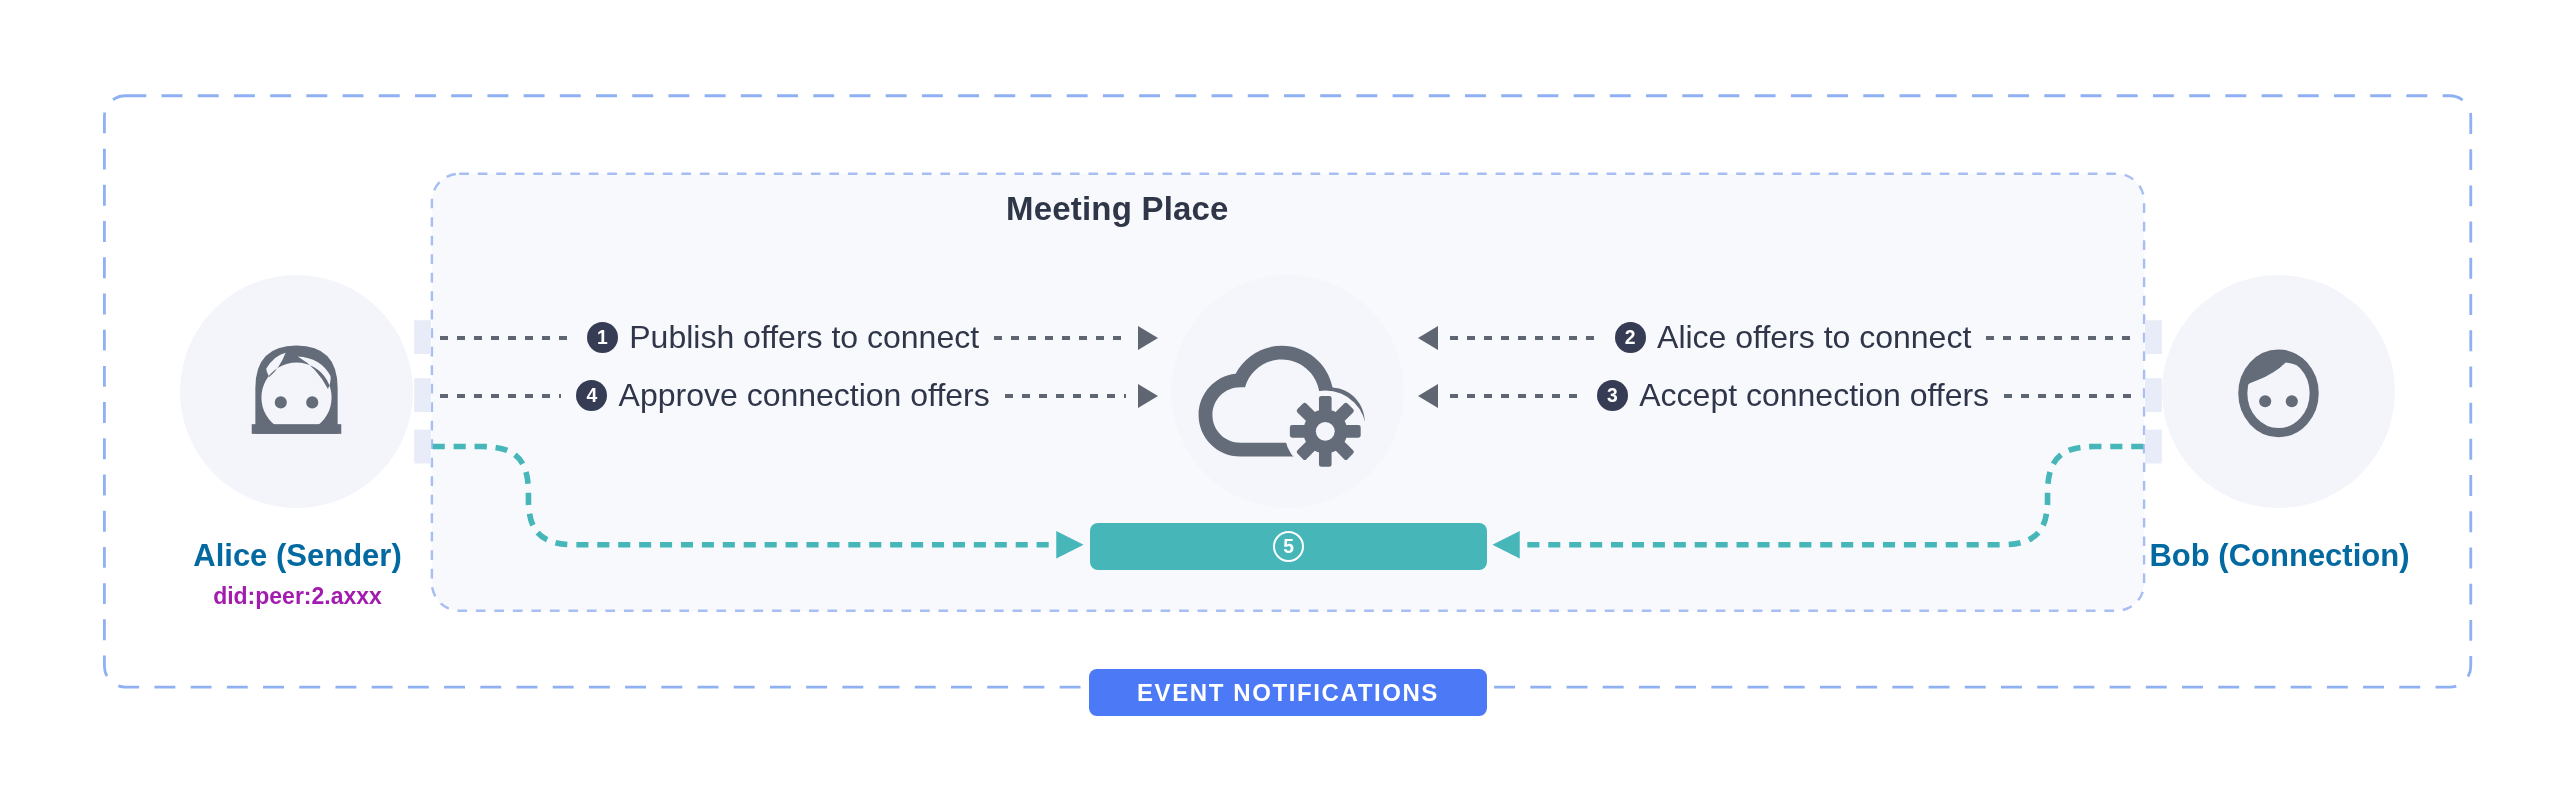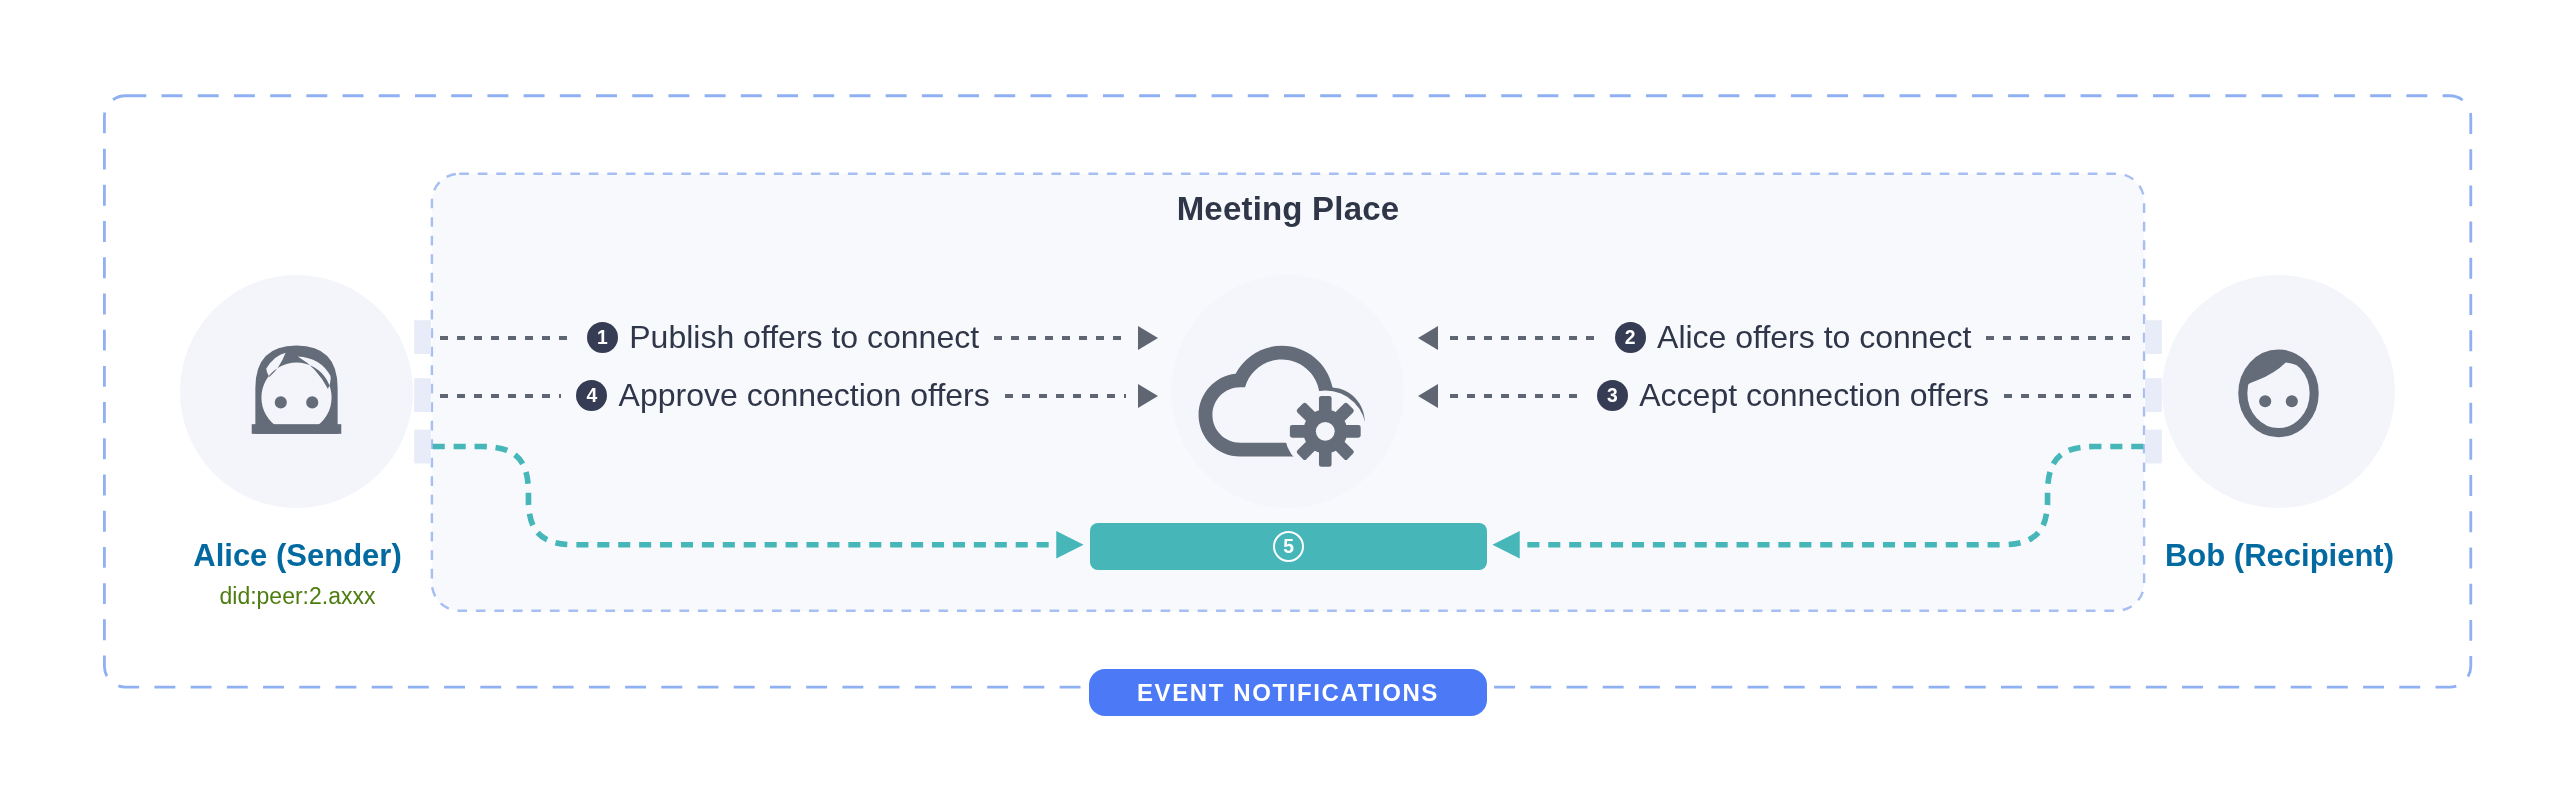--- a/index.html
+++ b/index.html
@@ -10,28 +10,28 @@
   .stage svg.lines{position:absolute;left:0;top:0;z-index:1;}
 
   
   .big-circle{
     position:absolute;width:233px;height:233px;border-radius:50%;
     background:#f3f5fa;display:flex;align-items:center;justify-content:center;z-index:2;
   }
   .hub-circle{background:#f4f6fb;}
 
   
-  .hub-title{position:absolute;left:1006px;top:190px;width:564px;text-align:center;z-index:3;}
+  .hub-title{position:absolute;left:1006px;top:190px;width:564px;z-index:3;}
   .hub-title .t1{font-size:33px;font-weight:700;color:#2f3648;letter-spacing:0.2px;}
   .hub-title .t2{font-size:31px;font-weight:400;color:#3c4356;margin-top:7.2px;}
 
   
   .actor-label{position:absolute;width:403px;text-align:center;z-index:3;}
   .actor-name{font-size:31px;font-weight:700;color:#0369a1;}
-  .actor-did{font-size:23px;font-weight:400;color:#4d7c0f;margin-top:8.9px;}
+  .actor-did{font-size:23px;font-weight:700;color:#a21caf;margin-top:8.9px;}
 
   
   .arrow-row{
     position:absolute;width:718px;height:35px;display:flex;align-items:center;gap:12px;z-index:3;
   }
   .dash{
     flex:1;height:4px;
     background:repeating-linear-gradient(90deg,#5f6672 0 8px,transparent 8px 17px);
   }
   .tri-r{width:0;height:0;border-top:12px solid transparent;border-bottom:12px solid transparent;border-left:20px solid #5f6672;}
@@ -49,21 +49,21 @@
     background:#46b6b9;display:flex;align-items:center;justify-content:center;gap:12px;z-index:4;
   }
   .conn-num{
     width:31px;height:31px;border-radius:50%;border:2.4px solid #ffffff;color:#ffffff;
     font-size:19.3px;font-weight:700;display:flex;align-items:center;justify-content:center;box-sizing:border-box;
   }
   .conn-text{color:#ffffff;font-size:26.6px;font-weight:400;}
 
   
   .event-badge{
-    position:absolute;left:1089px;top:669px;width:398px;height:47px;border-radius:16px;
+    position:absolute;left:1089px;top:669px;width:398px;height:47px;border-radius:8px;
     background:#4c79f6;display:flex;align-items:center;justify-content:center;z-index:4;
   }
   .event-text{color:#ffffff;font-size:24px;font-weight:700;letter-spacing:1.6px;}
 </style>
 </head>
 <body>
 
 <div class="stage">
 
   <svg class="lines" width="2576" height="803" viewBox="0 0 3200 998">
@@ -177,21 +177,21 @@
 
   <div class="conn-badge">
     <span class="conn-num">5</span>
   </div>
 
   <div class="actor-label" style="left:96px;top:538px;">
     <div class="actor-name">Alice (Sender)</div>
     <div class="actor-did">did:peer:2.axxx</div>
   </div>
   <div class="actor-label" style="left:2078px;top:538px;">
-    <div class="actor-name">Bob (Recipient)</div>
+    <div class="actor-name">Bob (Connection)</div>
   </div>
 
   <div class="event-badge">
     <span class="event-text">EVENT NOTIFICATIONS</span>
   </div>
 
 </div>
 
 
 </body></html>

